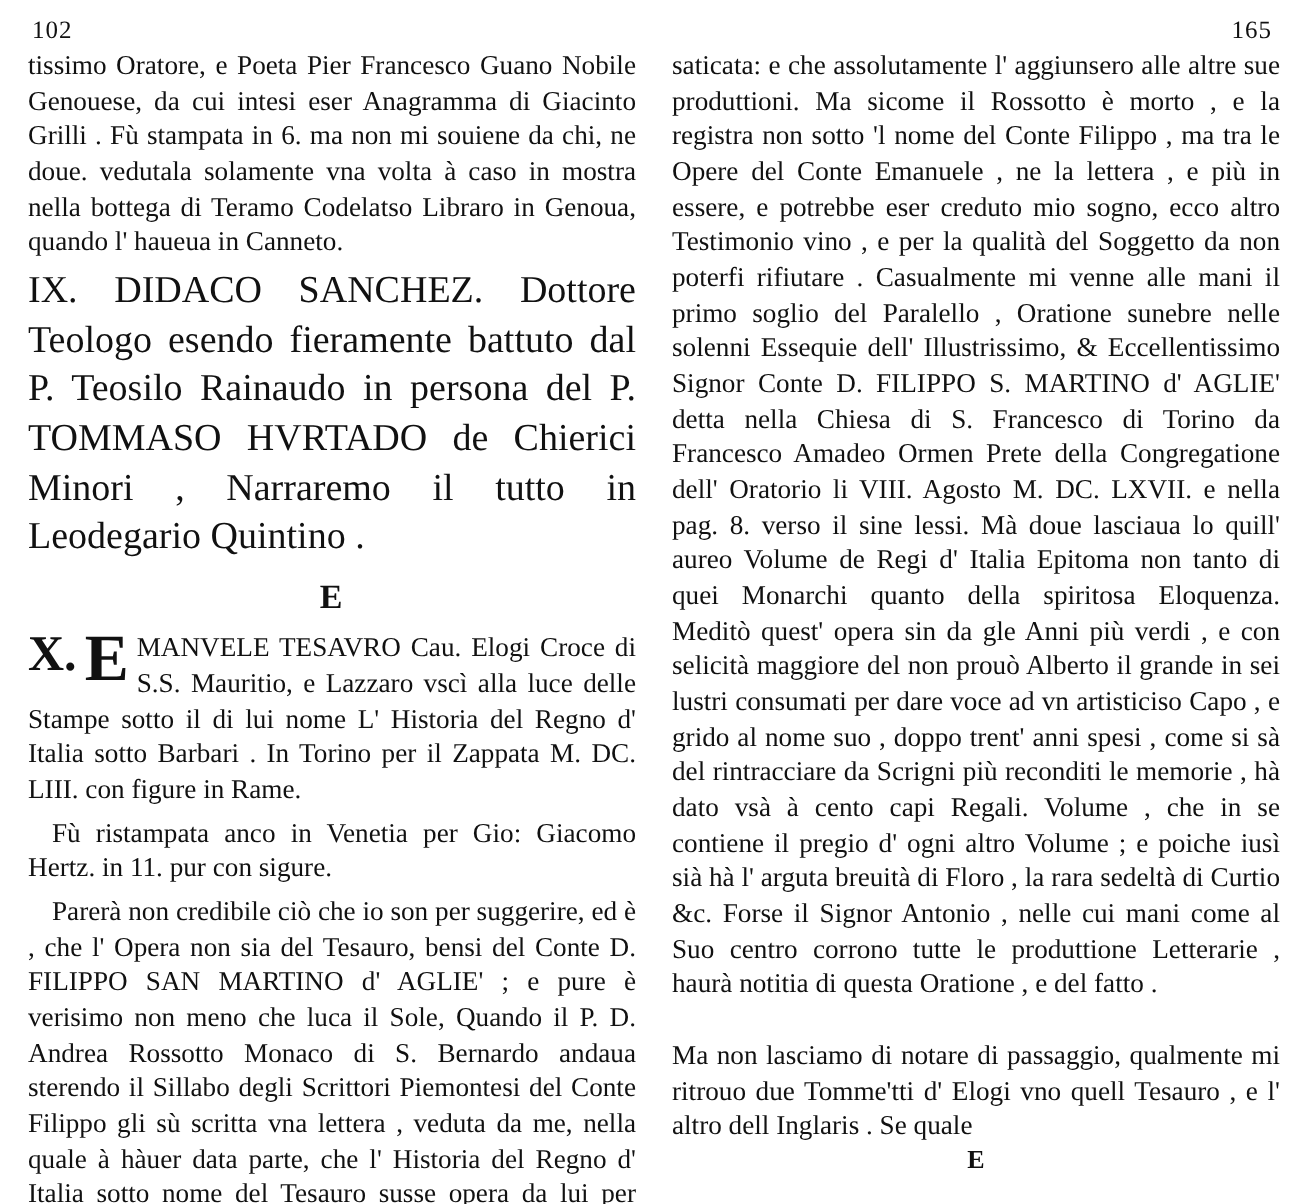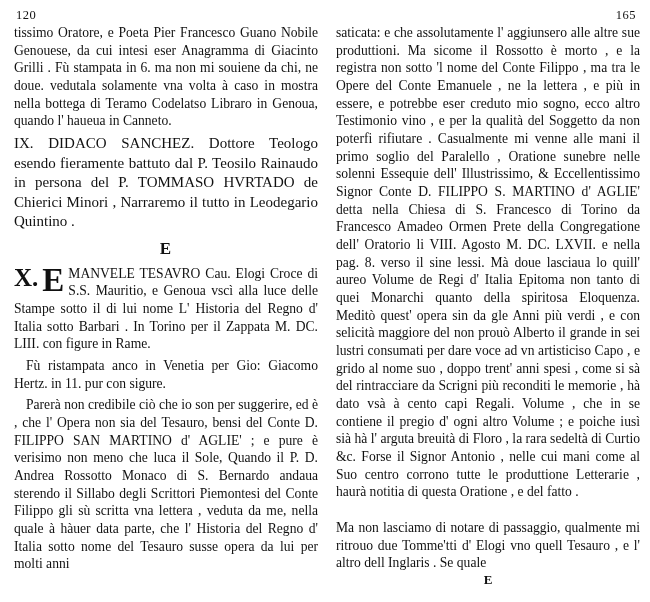--- a/index.html
+++ b/index.html
@@ -80,57 +80,57 @@
     font-family: "Liberation Serif", serif;
   }
   .dropcap.small {
     font-size: 25px;
     line-height: 0.9;
   }
   .sp2 { margin-top: 18px; }
   .sp4 { margin-top: 4px; }
 
   .entry-head {
-    font-size: 15px;
+    font-size: 19px;
     line-height: 1.30;
     text-align: justify;
   }
 
   .sig {
     text-align: center;
     font-size: 13px;
     font-weight: bold;
     margin-top: 0px;
   }
 </style>
 </head>
 <body>
 
 <div class="page">
   <div class="columns">
 
     <div class="col left">
-      <div class="folio left">120</div>
+      <div class="folio left">102</div>
 
       <p class="noindent">tissimo Oratore, e Poeta Pier Francesco Guano Nobile Genouese, da cui intesi eser Anagramma di Giacinto Grilli . Fù stampata in 6. ma non mi souiene da chi, ne doue. vedutala solamente vna volta à caso in mostra nella bottega di Teramo Codelatso Libraro in Genoua, quando l' haueua in Canneto.</p>
 
       <p class="entry-head sp4">
         <span class="caps">IX.</span>
         <span class="caps">DIDACO SANCHEZ.</span>
         <span>Dottore Teologo esendo fieramente battuto dal P. Teosilo Rainaudo in persona del P. TOMMASO HVRTADO de Chierici Minori , Narraremo il tutto in Leodegario Quintino .</span>
       </p>
 
       <div class="ornament">E</div>
 
       <div class="dropwrap">
         <span class="dropcap small">X.</span>
         <span class="dropcap">E</span>
         <p class="noindent">
           <span class="caps">MANVELE TESAVRO Cau. Elogi</span>
-          <span>Croce di S.S. Mauritio, e Genoua vscì alla luce delle Stampe sotto il di lui nome L' Historia del Regno d' Italia sotto Barbari . In Torino per il Zappata M. DC. LIII. con figure in Rame.</span>
+          <span>Croce di S.S. Mauritio, e Lazzaro vscì alla luce delle Stampe sotto il di lui nome L' Historia del Regno d' Italia sotto Barbari . In Torino per il Zappata M. DC. LIII. con figure in Rame.</span>
         </p>
       </div>
 
       <p class="indent sp4">Fù ristampata anco in Venetia per Gio: Giacomo Hertz. in 11. pur con sigure.</p>
 
       <p class="indent sp4">Parerà non credibile ciò che io son per suggerire, ed è , che l' Opera non sia del Tesauro, bensi del Conte D. FILIPPO SAN MARTINO d' AGLIE' ; e pure è verisimo non meno che luca il Sole, Quando il P. D. Andrea Rossotto Monaco di S. Bernardo andaua sterendo il Sillabo degli Scrittori Piemontesi del Conte Filippo gli sù scritta vna lettera , veduta da me, nella quale à hàuer data parte, che l' Historia del Regno d' Italia sotto nome del Tesauro susse opera da lui per molti anni</p>
     </div>
 
     <div class="col right">
       <div class="folio right">165</div>

